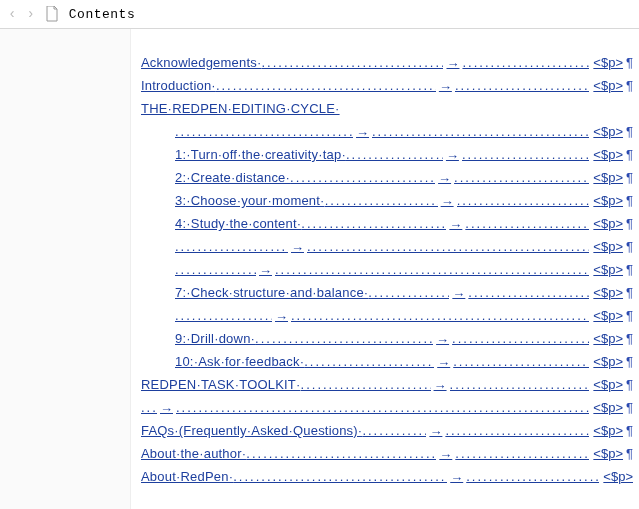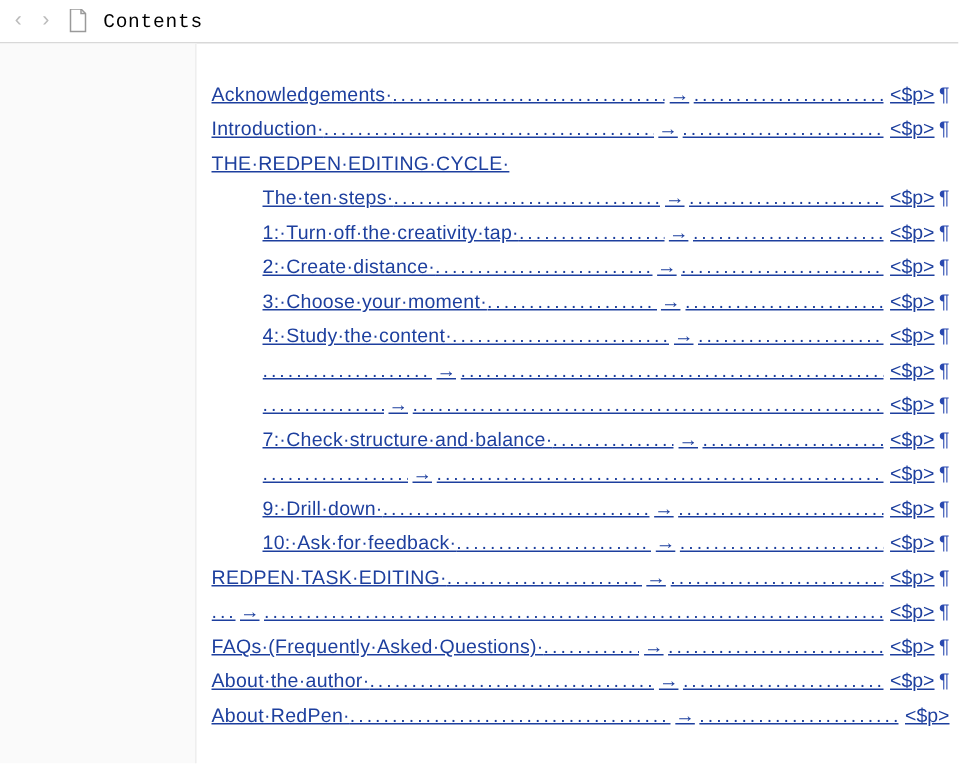--- a/index.html
+++ b/index.html
@@ -59,21 +59,20 @@
         <span class="gap" style="width: 130px;"></span>
         <span class="para-wrap">
           <span class="angle">&lt;$p&gt;</span>
           <span class="pilcrow">¶</span>
         </span>
       </div>
       <div class="toc-row">
         <span class="entry">THE·REDPEN·EDITING·CYCLE·</span>
       </div>
       <div class="toc-row indent-1">
-        <span class="entry">The·ten·steps·</span>
         <span class="leader" style="width: 178px;"></span>
         <span class="tab-mark">→</span>
         <span class="gap" style="width: 130px;"></span>
         <span class="para-wrap">
           <span class="angle">&lt;$p&gt;</span>
           <span class="pilcrow">¶</span>
         </span>
       </div>
       <div class="toc-row indent-2">
         <span class="entry">1:·Turn·off·the·creativity·tap·</span>
@@ -166,21 +165,21 @@
         <span class="entry">10:·Ask·for·feedback·</span>
         <span class="leader" style="width: 130px;"></span>
         <span class="tab-mark">→</span>
         <span class="gap" style="width: 130px;"></span>
         <span class="para-wrap">
           <span class="angle">&lt;$p&gt;</span>
           <span class="pilcrow">¶</span>
         </span>
       </div>
       <div class="toc-row">
-        <span class="entry">REDPEN·TASK·EDITING·</span>
+        <span class="entry">REDPEN·TASK·TOOLKIT·</span>
         <span class="leader" style="width: 130px;"></span>
         <span class="tab-mark">→</span>
         <span class="gap" style="width: 130px;"></span>
         <span class="para-wrap">
           <span class="angle">&lt;$p&gt;</span>
           <span class="pilcrow">¶</span>
         </span>
       </div>
       <div class="toc-row">
         <span class="leader" style="width: 16px;"></span>

